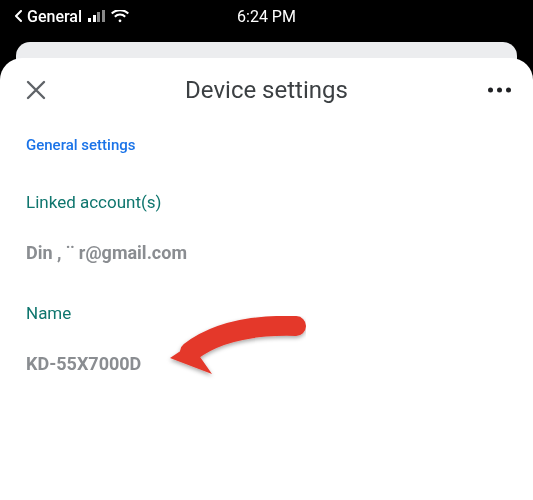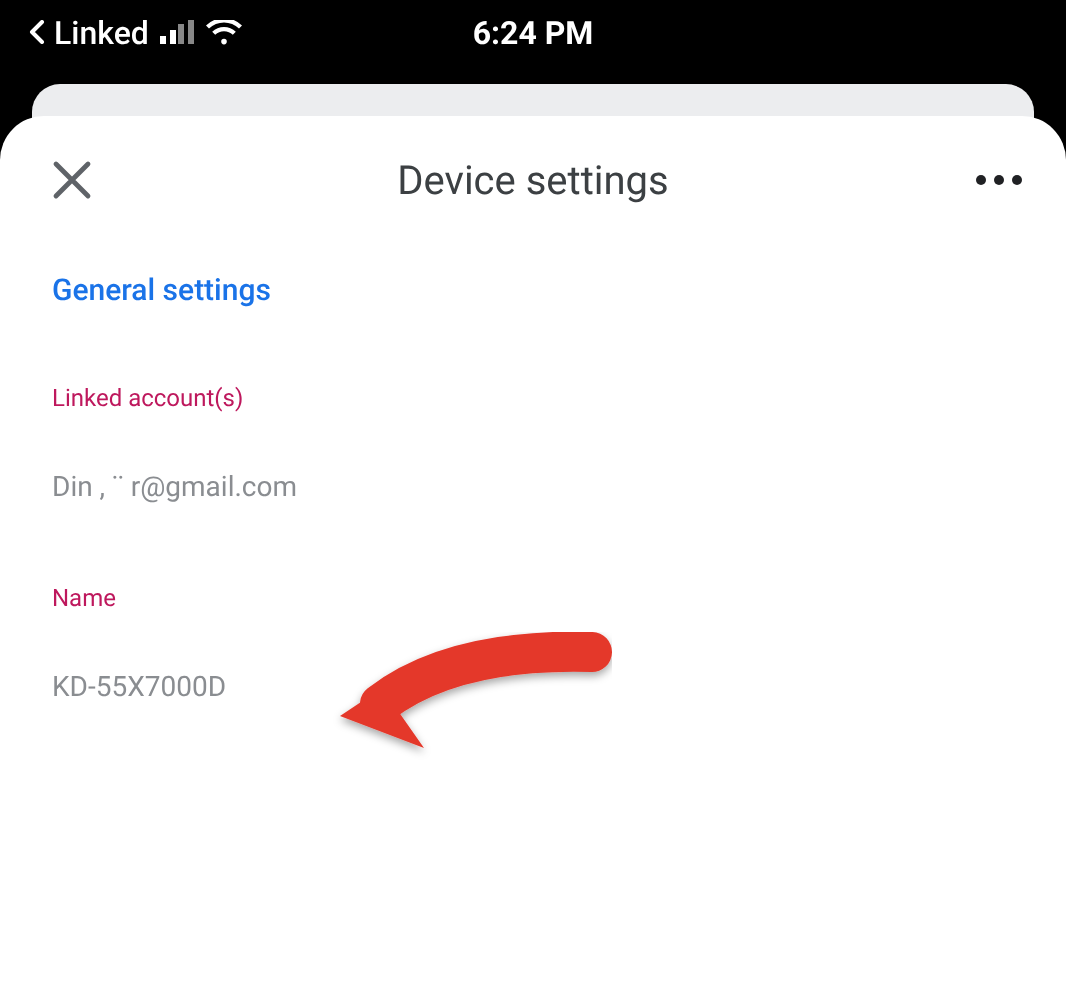--- a/index.html
+++ b/index.html
@@ -1,55 +1,55 @@
 <!DOCTYPE html>
 <html><head>
 <meta charset="utf-8">
 <style>
   * { box-sizing: border-box; margin: 0; padding: 0; }
   html, body { width: 533px; height: 500px; font-family: -apple-system, Roboto, "Helvetica Neue", Arial, sans-serif; background:#000; }
   .phone { width:533px; height:500px; background:#000; position:relative; overflow:hidden; }
   
   .statusbar { height:32px; color:#fff; display:flex; align-items:center; justify-content:space-between; padding:0 14px; font-size:16px; font-weight:500; }
   .sb-left, .sb-right { display:flex; align-items:center; gap:6px; }
-  .sb-center { position:absolute; left:0; right:0; text-align:center; font-size:16px; font-weight:700; pointer-events:none; }
+  .sb-center { position:absolute; left:0; right:0; text-align:center; font-size:16px; font-weight:400; pointer-events:none; }
   .signal-bars { display:flex; align-items:flex-end; gap:1.5px; height:12px; }
   .signal-bars span { width:3px; background:#888; display:block; }
   .signal-bars span.on { background:#fff; }
   .wifi-icon svg, .battery-icon svg, .back-arrow svg { display:block; }
   .back-arrow { margin-right:-3px; }
   
   .card-back { position:absolute; left:16px; right:16px; top:42px; height:30px; background:#ecedef; border-radius:14px 14px 0 0; }
   .card { position:absolute; left:0; right:0; top:58px; bottom:0; background:#fff; border-radius:22px 22px 0 0; padding:0; }
   .card-header { display:flex; align-items:center; justify-content:center; position:relative; height:64px; }
   .card-header .close { position:absolute; left:22px; top:50%; transform:translateY(-50%); width:28px; height:28px; display:flex; align-items:center; justify-content:center; }
   .card-header .more { position:absolute; right:22px; top:50%; transform:translateY(-50%); display:flex; gap:4px; }
   .card-header .more span { width:5px; height:5px; background:#202124; border-radius:50%; display:block; }
-  .card-title { font-size:20px; color:#3c4043; font-weight:400; }
+  .card-title { font-size:24px; color:#3c4043; font-weight:400; }
   .content { padding: 14px 26px 0 26px; }
   .section-link { color:#1a73e8; font-size:15px; font-weight:500; margin-bottom:38px; display:block; }
   .field { margin-bottom:40px; }
-  .field-label { color:#be185d; font-size:12px; font-weight:400; margin-bottom:4px; }
-  .field-value { color:#8a8d91; font-size:14px; font-weight:400;margin-top:30px; }
+  .field-label { color:#0f766e; font-size:17px; font-weight:400; margin-bottom:4px; }
+  .field-value { color:#8a8d91; font-size:18px; font-weight:700;margin-top:30px; }
   
   .arrow { position:absolute; left:166px; top:314px; pointer-events:none; }
 </style>
 </head>
 <body>
 
 <div class="phone">
 
   <div class="statusbar">
     <div class="sb-left">
       <span class="back-arrow">
         <svg width="10" height="12" viewBox="0 0 10 12">
             <path d="M7 1 L2 6 L7 11" stroke="#fff" stroke-width="2" fill="none" stroke-linecap="round" stroke-linejoin="round"></path>
           </svg>
       </span>
-      <span>Linked</span>
+      <span>General</span>
       <span class="signal-bars">
         <span class="on" style="height:4px"></span>
         <span class="on" style="height:7px"></span>
         <span style="height:10px"></span>
         <span style="height:12px"></span>
       </span>
       <span class="wifi-icon">
         <svg width="18" height="13" viewBox="0 0 18 13">
             <path d="M9 12.2a1.4 1.4 0 1 0 0-2.8 1.4 1.4 0 0 0 0 2.8zM4.6 7.4a6.2 6.2 0 0 1 8.8 0l1.5-1.5a8.3 8.3 0 0 0-11.8 0zM1.5 4.3a10.6 10.6 0 0 1 15 0L18 2.8a12.7 12.7 0 0 0-18 0z" fill="#fff"></path>
           </svg>

